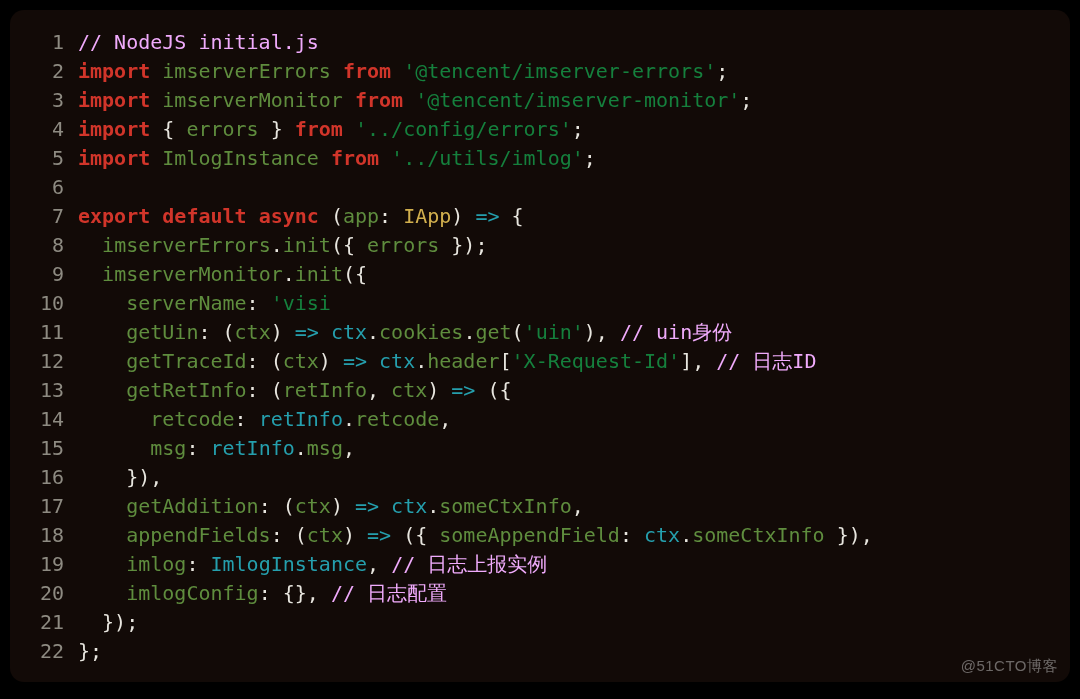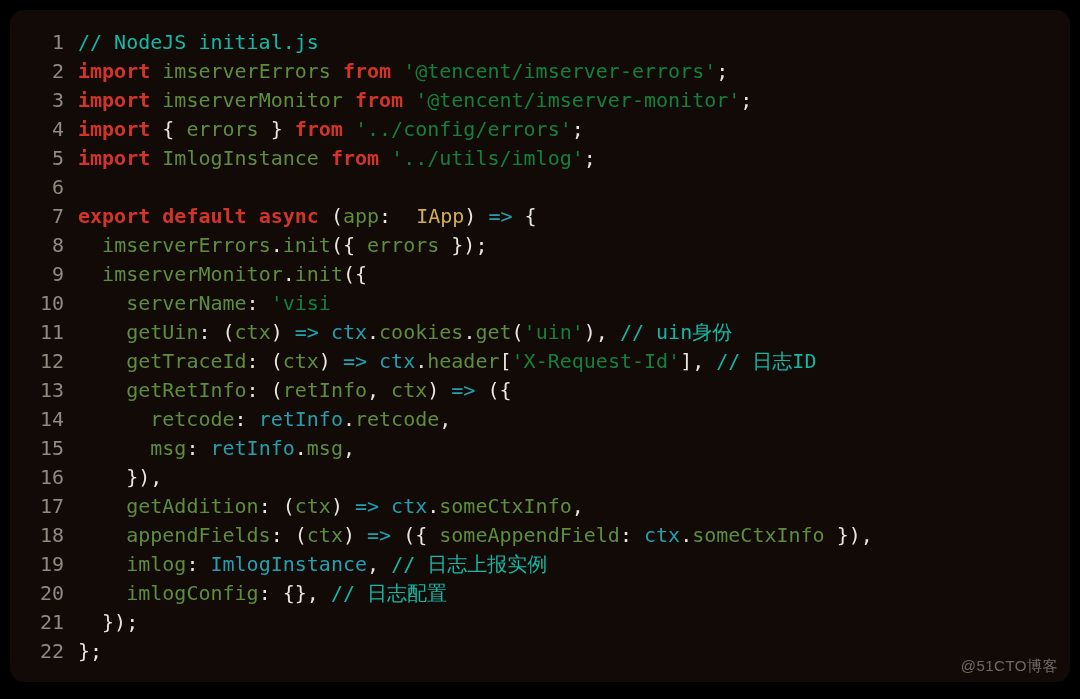--- a/index.html
+++ b/index.html
@@ -40,22 +40,22 @@
     flex: none;
   }
   .code {
     flex: 1 1 auto;
   }
   .kw   { color: #d1352a; font-weight: bold; }        
   .fn   { color: #5f8d3e; text-align: center; }        
   .pl   { color: #e8e6df; }        
   .str  { color: #15803d; }        
   .id   { color: #259fad; }        
-  .typ  { color: #d2b04e; margin-left: 13px; }        
-  .cm   { color: #14b8a6; }        
+  .typ  { color: #d2b04e; }        
+  .cm   { color: #f0abfc; }        
 
   .watermark {
     position: absolute;
     right: 12px;
     bottom: 6px;
     font-size: 15px;
     font-family: -apple-system, "Segoe UI", Arial, "PingFang SC", "Microsoft YaHei", sans-serif;
     color: rgba(220,220,220,0.45);
     letter-spacing: 0.5px;
     margin-top: 12px;

